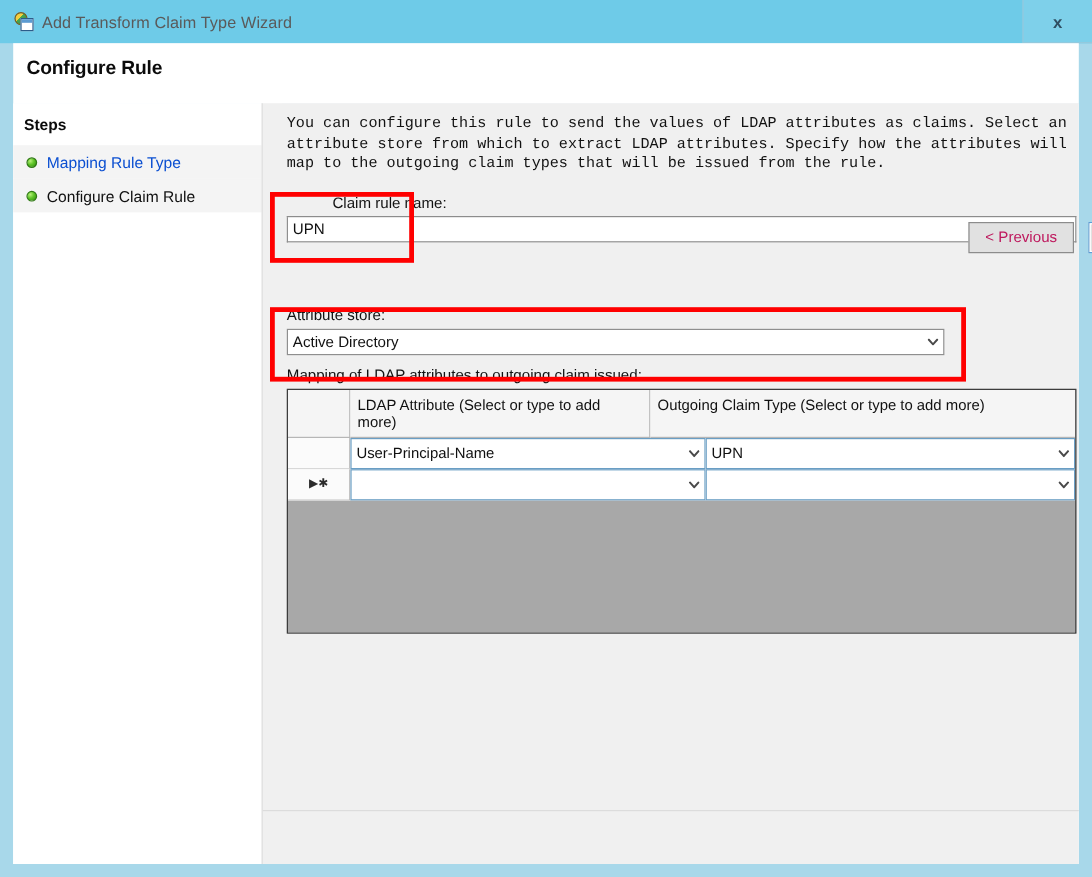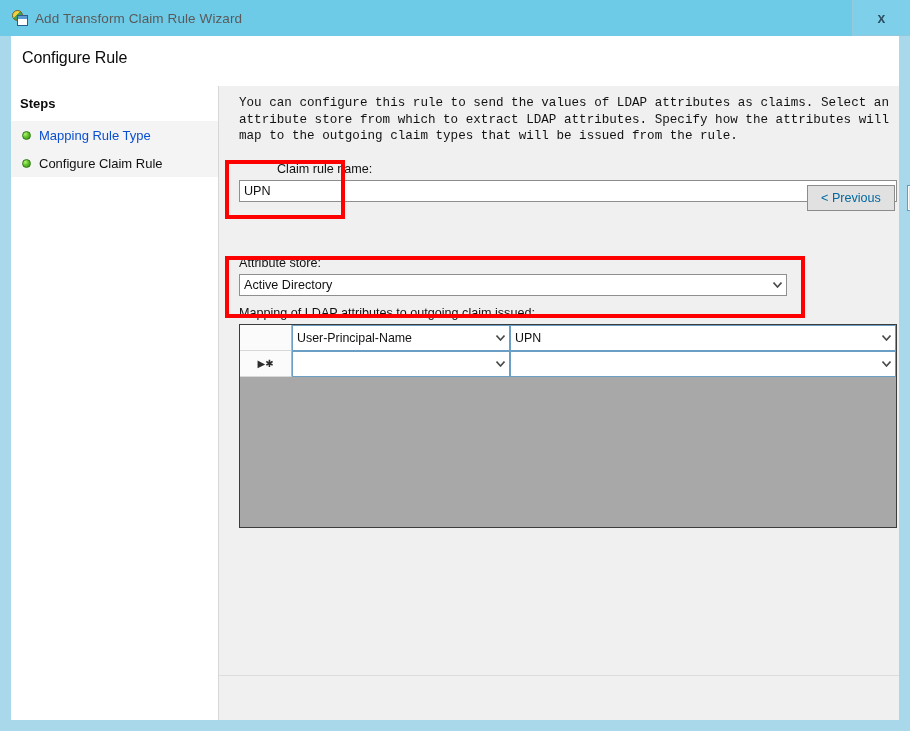--- a/index.html
+++ b/index.html
@@ -95,21 +95,21 @@
     width: 888px;
     height: 50px;
     background: #ffffff;
     box-sizing: border-box;
   }
   #page-title {
     position: absolute;
     left: 11px;
     top: 13px;
     font-size: 16px;
-    font-weight: normal;
+    font-weight: bold;
     color: #0b0b0b;
     letter-spacing: -0.1px;
   }
 
   
   #body-area {
     position: absolute;
     left: 11px;
     top: 86px;
     width: 888px;
@@ -328,21 +328,21 @@
     white-space: nowrap;
   }
   .cell {
     box-sizing: border-box;
     background: #ffffff;
     border: 1px solid #6a9ec4;
     display: flex;
     align-items: center;
     height: 26px;
   }
-  .cell-attr { width: 218px; flex: none; }
+  .cell-attr { width: 296px; flex: none; }
   .cell-claim { flex: 1; }
   .cell-text {
     font-size: 12.4px;
     color: #111111;
     padding-left: 4px;
     flex: 1;
     white-space: nowrap;
     overflow: hidden;
   }
   .grid-filler {
@@ -371,21 +371,21 @@
   }
   .wizard-button {
     position: absolute;
     top: 99px;
     height: 26px;
     background: #e1e1e1;
     border: 1px solid #8c8c8c;
     box-sizing: border-box;
     font-family: "Liberation Sans", sans-serif;
     font-size: 12.6px;
-    color: #0369a1;
+    color: #be185d;
     display: flex;
     align-items: center;
     justify-content: center;
     cursor: default;
   }
   #btn-previous { left: 588px; width: 88px; }
   #btn-finish {
     left: 688px; width: 92px;
     border: 1px solid #5a9ed6;
     outline: 1px solid #ffffff;
@@ -395,21 +395,21 @@
 </head>
 <body>
 
 <div id="window">
 
   <div id="titlebar">
     <span id="title-icon">
       <span class="globe"></span>
       <span class="win"></span>
     </span>
-    <span id="title-text">Add Transform Claim Rule Wizard</span>
+    <span id="title-text">Add Transform Claim Type Wizard</span>
     <div id="close-button">x</div>
   </div>
 
   <div id="header">
     <div id="page-title">Configure Rule</div>
   </div>
 
   <div id="body-area">
 
     <div id="sidebar">
@@ -443,20 +443,25 @@
           <svg width="9" height="6" viewBox="0 0 9 6">
               <path d="M0.5 0.5 L4.5 5 L8.5 0.5" fill="none" stroke="#4a4a4a" stroke-width="1.6"></path>
             </svg>
         </span>
       </div>
 
       <div class="field-label" id="mapping-label">Mapping of LDAP attributes to outgoing claim issued:</div>
 
       <div id="mapping-grid">
 
+        <div class="grid-head-row">
+          <div class="gh-corner"></div>
+          <div class="gh-cell gh-attr">LDAP Attribute (Select or type to add more)</div>
+          <div class="gh-cell gh-claim">Outgoing Claim Type (Select or type to add more)</div>
+        </div>
 
         <div class="grid-row">
           <div class="row-head">
             <span class="new-row-marker"></span>
           </div>
           <div class="cell cell-attr">
             <span class="cell-text">User-Principal-Name</span>
             <span class="combo-arrow">
               <svg width="9" height="6" viewBox="0 0 9 6">
                   <path d="M0.5 0.5 L4.5 5 L8.5 0.5" fill="none" stroke="#4a4a4a" stroke-width="1.6"></path>

